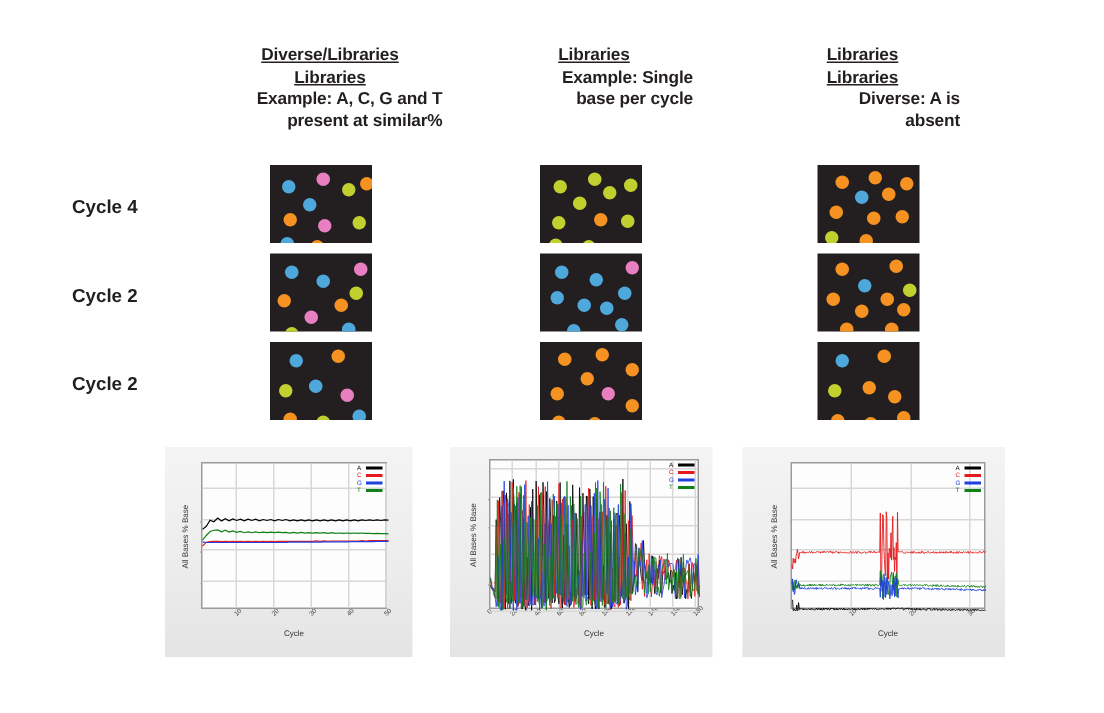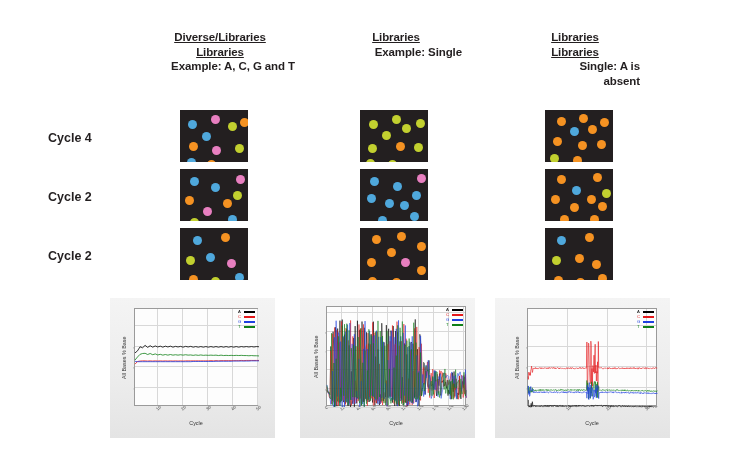--- a/index.html
+++ b/index.html
@@ -136,29 +136,31 @@
 
   svg.series { position: absolute; left: 0; top: 0; overflow: visible; }
 </style>
 </head>
 <body>
 
 <div class="col-head" id="head-1">
   <span class="ttl">Diverse/Libraries</span>
   <span class="ttl">Libraries</span>
   <span class="ex">Example: A, C, G and T</span>
+  <span class="ex">present at similar%</span>
 </div>
 <div class="col-head" id="head-2">
   <span class="ttl">Libraries</span>
   <span class="ex">Example: Single</span>
+  <span class="ex">base per cycle</span>
 </div>
 <div class="col-head" id="head-3">
   <span class="ttl">Libraries</span>
   <span class="ttl">Libraries</span>
-  <span class="ex">Single: A is</span>
+  <span class="ex">Diverse: A is</span>
   <span class="ex">absent</span>
 </div>
 
 <div class="row-label" id="rowlab-0">Cycle 4</div>
 <div class="row-label" id="rowlab-1">Cycle 2</div>
 <div class="row-label" id="rowlab-2">Cycle 2</div>
 
 <div id="dot-panels-root">
     <div class="dot-panel" style="left: 180px; top: 110px; width: 68px; height: 52px; background: rgb(35, 31, 32);">
       <span class="dot" style="left: 8px; top: 10px; background: rgb(79, 168, 220);"></span>

